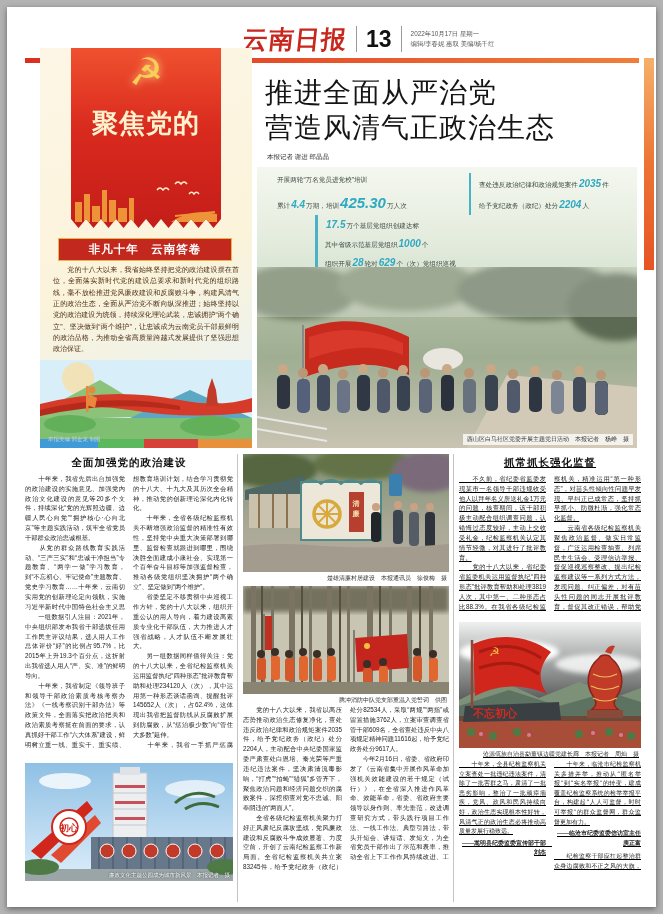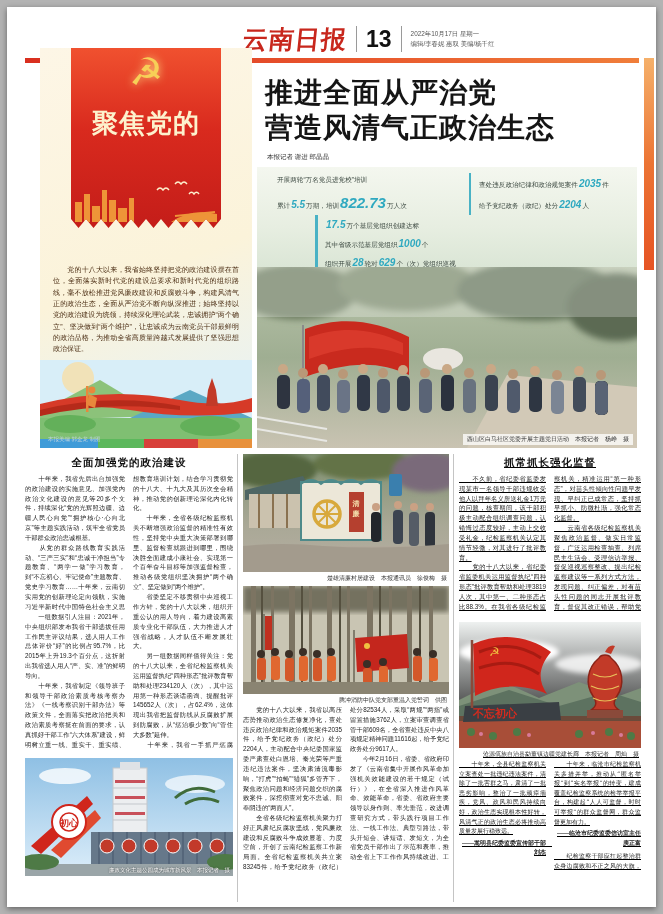--- a/index.html
+++ b/index.html
@@ -35,21 +35,21 @@
           color:#fdf2cd;letter-spacing:3px;}
   .skyline{position:absolute;left:0;bottom:6px;width:150px;height:42px;}
   .tag-pill{position:absolute;left:18px;top:190px;width:172px;background:#c3281e;border:1px solid #e9b64c;
             color:#fff;font-size:11.5px;font-weight:bold;text-align:center;padding:3px 0;letter-spacing:1px;}
   .banner-intro{position:absolute;left:13px;top:216px;width:186px;font-size:7px;line-height:1.62;
             color:#4a2c12;text-align:justify;white-space:pre-line;}
   .banner-illu{position:absolute;left:0;bottom:0;width:212px;height:88px;}
   .banner-credit{position:absolute;left:8px;bottom:5px;font-size:5.5px;color:#c2d4de;z-index:3;}
 
   
-  .lead-headline{position:absolute;left:258px;top:68px;font-size:28px;font-weight:700;color:#151515;
+  .lead-headline{position:absolute;left:258px;top:68px;font-size:28px;font-weight:400;color:#151515;
             line-height:1.25;letter-spacing:1px;white-space:pre-line;}
   .lead-byline{position:absolute;left:260px;top:146px;font-size:6.5px;color:#333;}
 
   
   .stats-zone{position:absolute;left:250px;top:160px;width:380px;height:100px;
             background:linear-gradient(180deg,#f4f7ef 0%,#e7eee1 60%,#dbe6d6 100%);}
   .stat{position:absolute;font-size:6.6px;color:#3d4a42;line-height:2.1;white-space:nowrap;}
   .stat .num{font-size:10px;font-weight:bold;font-style:italic;color:#2fa9c0;letter-spacing:0;padding:0 1px;}
   .stat .num-xl{font-size:15px;}
   .stat.b2{border-left:2px solid #49b2c5;padding-left:8px;}
@@ -116,20 +116,21 @@
             <path d="M100 42 q20 -14 46 -8 l0 8 z"></path>
             <path d="M104 36 l40 -4" stroke="#f2a13c" stroke-width="2" fill="none"></path>
           </g>
           <g stroke="#fdf0cd" stroke-width="1.4" fill="none">
             <path d="M86 10 q3 -4 6 0 q3 -4 6 0"></path>
             <path d="M104 4 q3 -4 6 0 q3 -4 6 0"></path>
             <path d="M118 14 q2.5 -3.5 5 0 q2.5 -3.5 5 0"></path>
           </g>
         </svg>
       </div>
+      <div class="tag-pill">非凡十年　云南答卷</div>
       <div class="banner-intro">　　党的十八大以来，我省始终坚持把党的政治建设摆在首位，全面落实新时代党的建设总要求和新时代党的组织路线，毫不放松推进党风廉政建设和反腐败斗争，构建风清气正的政治生态，全面从严治党不断向纵深推进；始终坚持以党的政治建设为统领，持续深化理论武装，忠诚拥护“两个确立”、坚决做到“两个维护”，让忠诚成为云南党员干部最鲜明的政治品格，为推动全省高质量跨越式发展提供了坚强思想政治保证。</div>
       <svg class="banner-illu" viewBox="0 0 212 88">
         <rect x="0" y="0" width="212" height="88" fill="#d8eef8"></rect>
         <circle cx="38" cy="18" r="16" fill="#f8dfa8" opacity="0.8"></circle>
         <path d="M0 52 L60 20 L120 56 L0 60 Z" fill="#8cc27a"></path>
         <path d="M90 58 L150 30 L212 58 L212 66 L90 66 Z" fill="#5ba8c4"></path>
         <path d="M0 44 Q70 26 140 40 Q180 48 212 38 L212 52 Q150 60 90 50 Q40 42 0 56 Z" fill="#d63a28"></path>
         <path d="M0 50 Q70 33 140 46 L140 50 Q70 40 0 56 Z" fill="#b52a1a"></path>
         <rect x="46" y="26" width="2.5" height="26" fill="#e8883c"></rect>
         <circle cx="52" cy="30" r="3.4" fill="#e8883c"></circle>
@@ -146,21 +147,21 @@
       <div class="banner-credit">本报美编 郭金龙 制图</div>
     </div>
 
     <div class="lead-headline">推进全面从严治党
 营造风清气正政治生态</div>
     <div class="lead-byline">本报记者 谢进 郎晶晶</div>
 
     <div class="stats-zone">
       <div class="stat b1" style="left:20px;top:6px;">
         <span>开展两轮“万名党员进党校”培训</span><br>
-        <span>累计</span><span class="num">5.5</span><span>万期，培训</span><span class="num num-xl">822.73</span><span>万人次</span>
+        <span>累计</span><span class="num">4.4</span><span>万期，培训</span><span class="num num-xl">425.30</span><span>万人次</span>
       </div>
       <div class="stat b2" style="left:212px;top:6px;">
         <span>查处违反政治纪律和政治规矩案件</span><span class="num">2035</span><span>件</span><br>
         <span>给予党纪政务（政纪）处分</span><span class="num">2204</span><span>人</span>
       </div>
       <div class="stat b3" style="left:58px;top:48px;line-height:1.9;">
         <span class="num">17.5</span><span>万个基层党组织创建达标</span><br>
         <span>其中省级示范基层党组织</span><span class="num">1000</span><span>个</span><br>
         <span>组织开展</span><span class="num">28</span><span>轮对</span><span class="num">629</span><span>个（次）党组织巡视</span>
       </div>
@@ -240,21 +241,21 @@
     <div class="col" style="left:18px;width:208px;">
       <div class="art-title">全面加强党的政治建设</div>
       <div class="art-body" style="height:138px;">　　十年来，我省先后出台加强党的政治建设的实施意见、加强党内政治文化建设的意见等20多个文件，持续深化“党的光辉照边疆、边疆人民心向党”“拥护核心·心向北京”等主题实践活动，筑牢全省党员干部群众政治忠诚根基。
 　　从党的群众路线教育实践活动、“三严三实”和“忠诚干净担当”专题教育、“两学一做”学习教育，到“不忘初心、牢记使命”主题教育、党史学习教育……十年来，云南切实用党的创新理论定向领航，实施习近平新时代中国特色社会主义思想教育培训计划，结合学习贯彻党的十八大、十九大及其历次全会精神，推动党的创新理论深化内化转化。
 　　十年来，全省各级纪检监察机关不断增强政治监督的精准性有效性，坚持党中央重大决策部署到哪里、监督检查就跟进到哪里，围绕决胜全面建成小康社会、实现第一个百年奋斗目标等加强监督检查，推动各级党组织坚决拥护“两个确立”、坚定做到“两个维护”。
 　　省委坚定不移贯彻中央巡视工作方针，党的十八大以来，组织开展28轮对629个（次）党组织的巡视，完成巡视全覆盖任务，巡视发现的各类问题以及问题线索，为反腐败斗争提供了有力支撑。</div>
       <div class="art-body" style="height:146px;">　　一组数据引人注目：2021年，中央组织部发布我省干部选拔任用工作民主评议结果，选人用人工作总体评价“好”的比例占95.7%，比2015年上升19.3个百分点，这折射出我省选人用人“严、实、准”的鲜明导向。
 　　十年来，我省制定《领导班子和领导干部政治素质考核考察办法》《一线考察识别干部办法》等政策文件，全面落实把政治把关和政治素质考察挺在前面的要求，认真抓好干部工作“六大体系”建设，鲜明树立重一线、重实干、重实绩、重公认的用人导向，着力建设高素质专业化干部队伍，大力推进人才强省战略，人才队伍不断发展壮大。
 　　另一组数据同样值得关注：党的十八大以来，全省纪检监察机关运用监督执纪“四种形态”批评教育帮助和处理234120人（次），其中运用第一种形态谈话函询、提醒批评145652人（次），占62.4%，这体现出我省把监督防线从反腐败扩展到防腐败，从“惩治极少数”向“管住大多数”延伸。
 　　十年来，我省一手抓严惩腐败，一手抓关爱干部，更加突出严管厚爱结合、激励约束并重。云南省市县三级监察委员会相继组建，实现对所有行使公权力的公职人员监察全覆盖，制定开展容错纠错实施办法，旗帜鲜明地维护公平正义。</div>
-      <div class="ph" style="height:118px;">
+      <div class="ph" style="margin-top:5px;height:118px;">
         <svg viewBox="0 0 208 118" width="208" height="118">
           <defs>
               <linearGradient id="sky2" x1="0" y1="0" x2="0" y2="1">
             <stop offset="0" stop-color="#8fc0e4"></stop>
                 <stop offset="1" stop-color="#ddeefa"></stop>
               </linearGradient>
             </defs>
           <rect width="208" height="118" fill="url(#sky2)"></rect>
           <ellipse cx="40" cy="18" rx="26" ry="8" fill="#ffffff" opacity="0.8"></ellipse>
           <ellipse cx="170" cy="26" rx="30" ry="9" fill="#ffffff" opacity="0.7"></ellipse>

